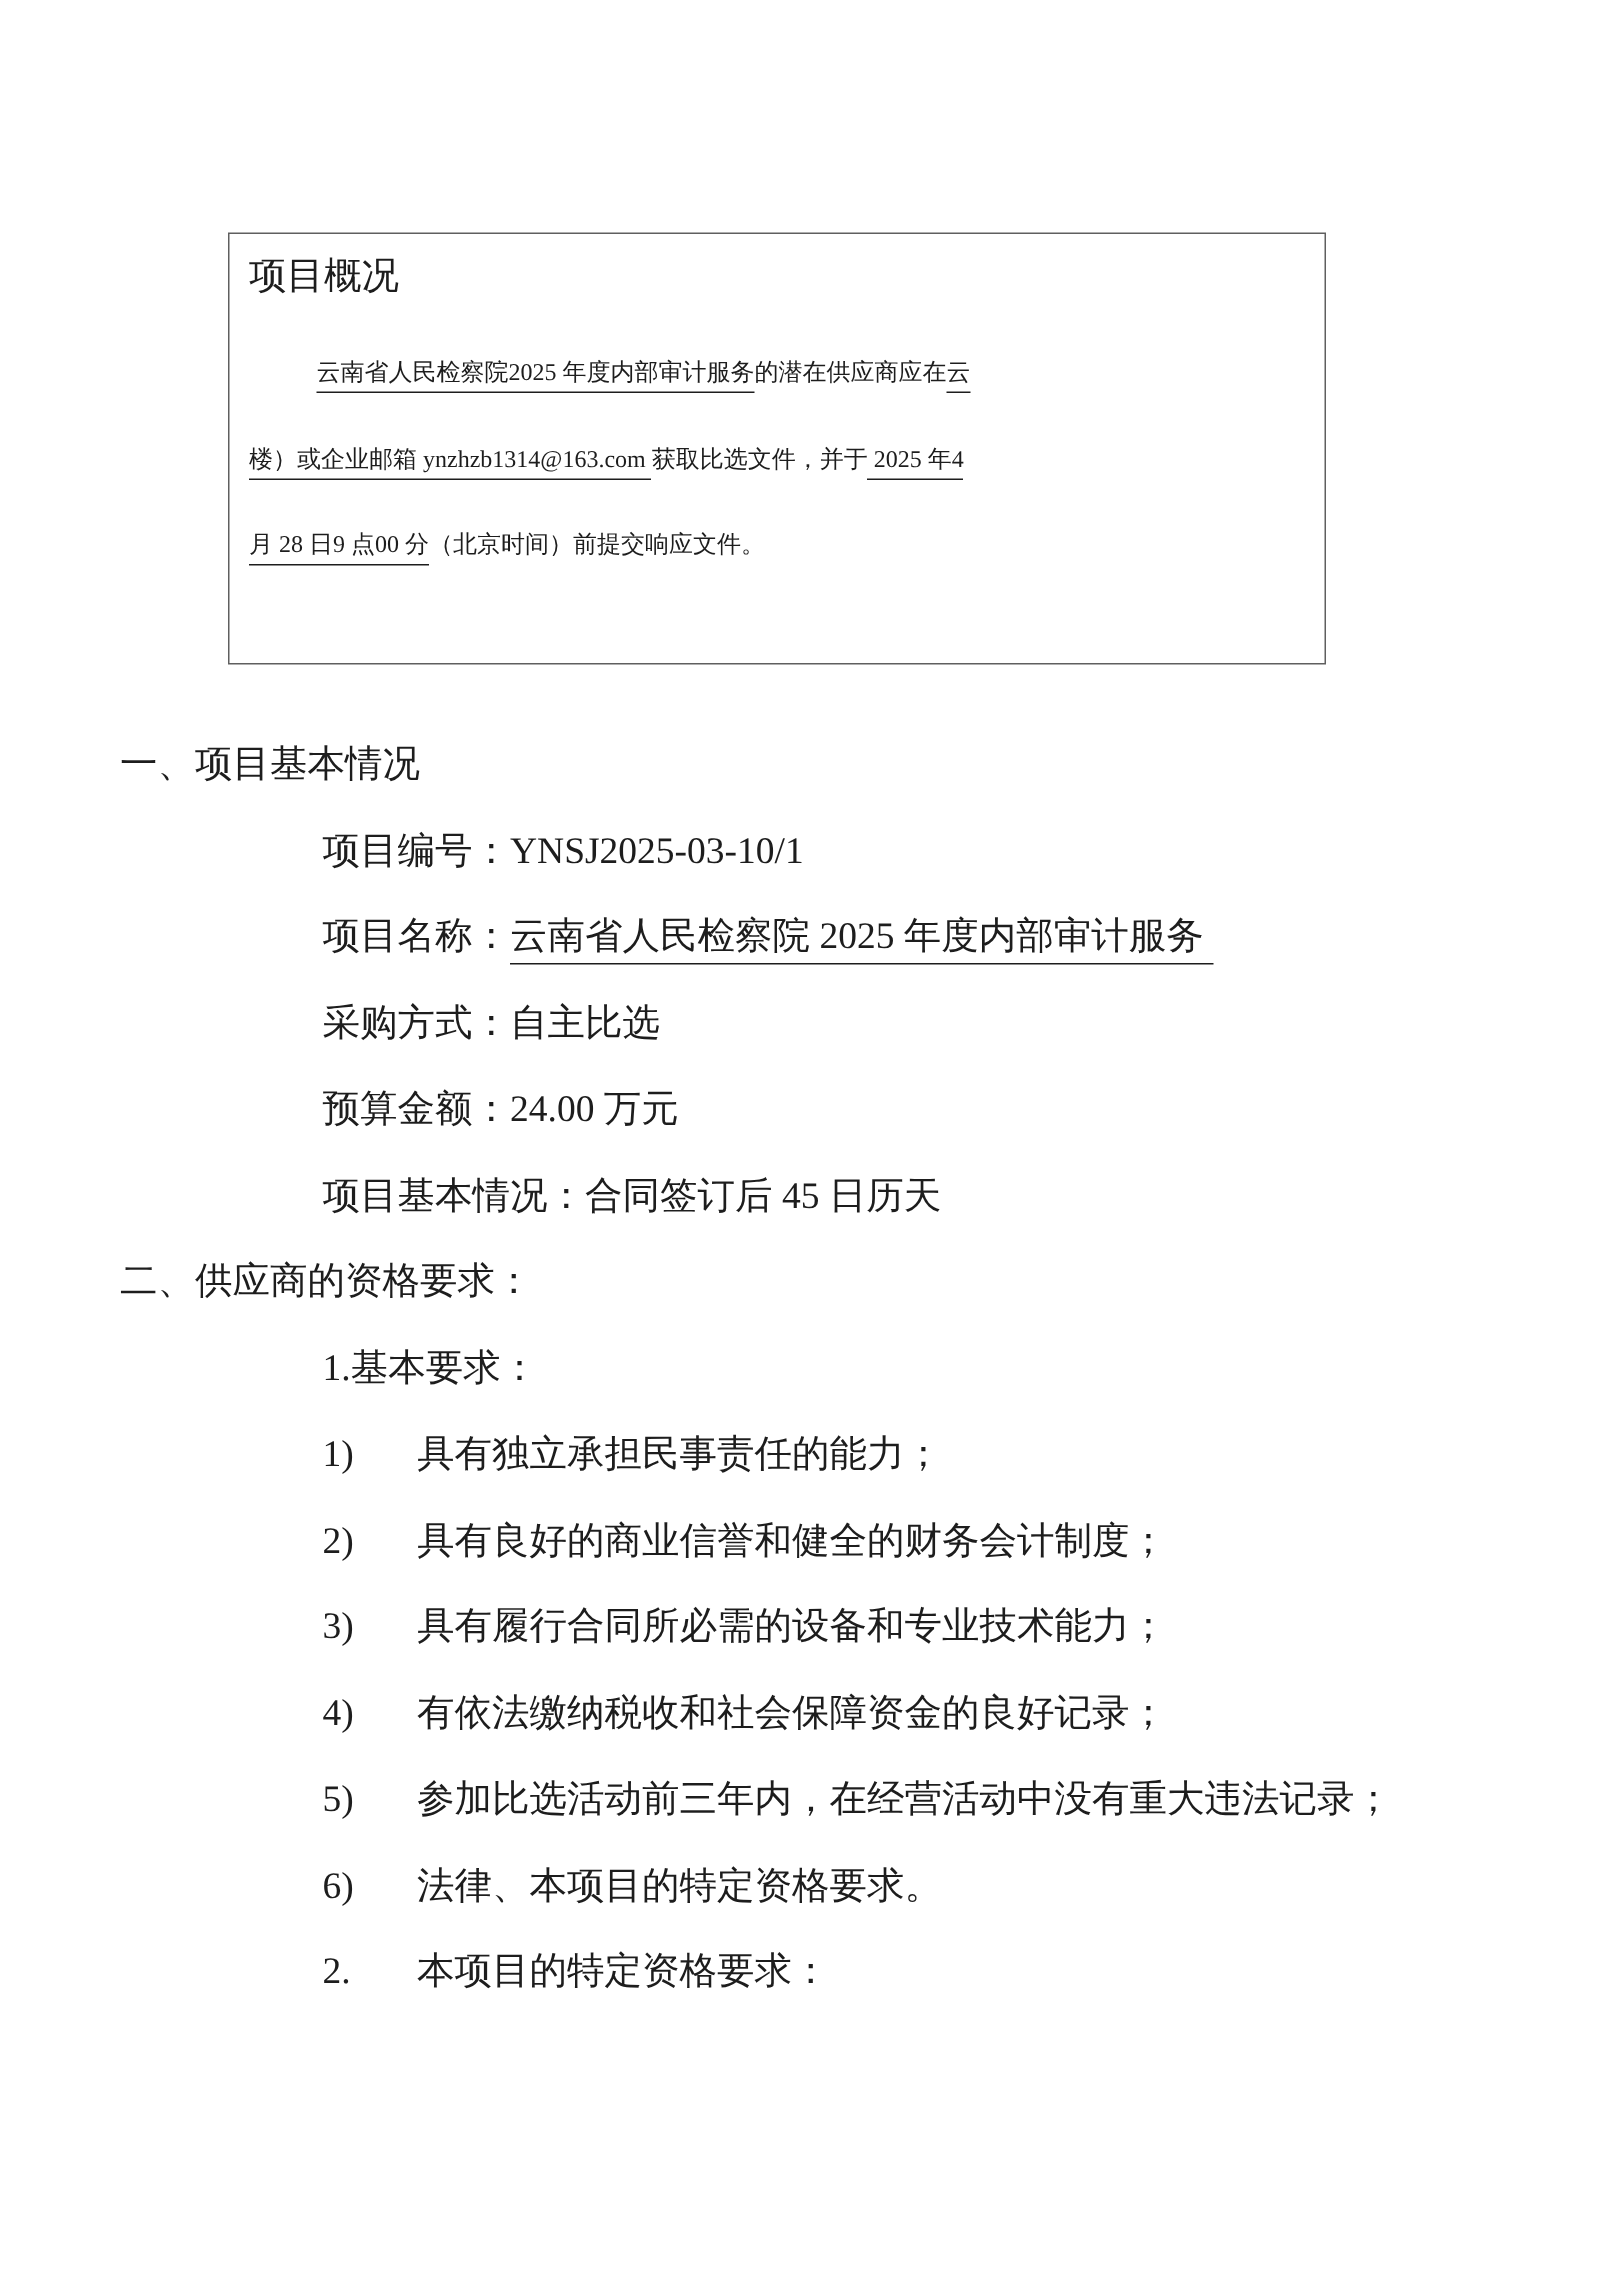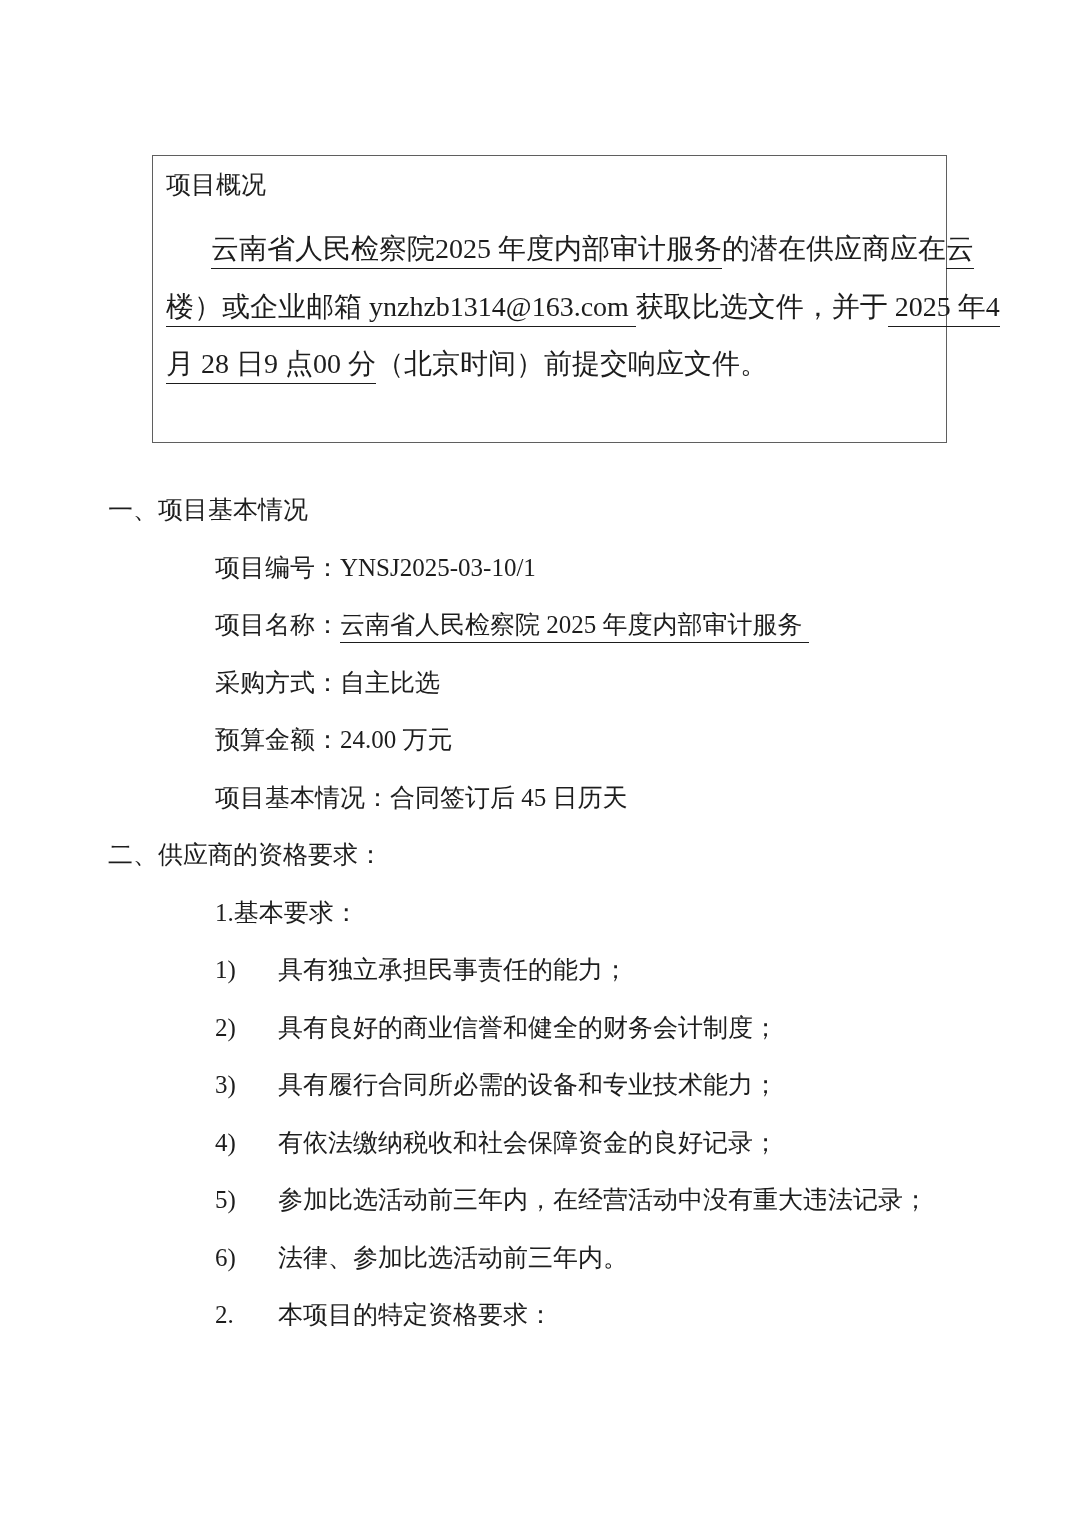--- a/index.html
+++ b/index.html
@@ -14,35 +14,35 @@
     font-family: "Liberation Serif", "DejaVu Serif", serif;
     color: #1d1d1d;
     overflow: hidden;
   }
 
   
   .obox {
     position: absolute;
     left: 152px;
     top: 155px;
-    width: 795px;
+    width: 732px;
     height: 288px;
     box-sizing: border-box;
     border: 1.5px solid #5f5f5f;
     padding: 14px 12px 0 13px;
     background: #ffffff;
   }
   .otitle {
     font-size: 25px;
     line-height: 30px;
     height: 30px;
   }
   .opara { margin-top: 20px; }
   .oline {
-    font-size: 28px;
+    font-size: 16px;
     line-height: 57.5px;
     height: 57.5px;
     white-space: nowrap;
   }
   .oline.indent { text-indent: 45px; }
 
   .u {
     border-bottom: 1.6px solid #1d1d1d;
     padding-bottom: 4px;
     white-space: pre;
@@ -54,21 +54,21 @@
     left: 0;
     top: 481px;
     width: 100%;
   }
   .row {
     font-size: 25px;
     height: 57.5px;
     line-height: 57.5px;
     white-space: nowrap;
   }
-  .row.h { padding-left: 108px; }
+  .row.h { padding-left: 80px; }
   .row.f { padding-left: 215px; }
   .num {
     display: inline-block;
     width: 63px;
   }
   .lbl, .val { white-space: pre; }
 </style>
 </head>
 <body>
 
@@ -103,17 +103,17 @@
   <div class="row f"><span class="num">1)</span><span class="val">具有独立承担民事责任的能力；</span></div>
 
   <div class="row f"><span class="num">2)</span><span class="val">具有良好的商业信誉和健全的财务会计制度；</span></div>
 
   <div class="row f"><span class="num">3)</span><span class="val">具有履行合同所必需的设备和专业技术能力；</span></div>
 
   <div class="row f"><span class="num">4)</span><span class="val">有依法缴纳税收和社会保障资金的良好记录；</span></div>
 
   <div class="row f"><span class="num">5)</span><span class="val">参加比选活动前三年内，在经营活动中没有重大违法记录；</span></div>
 
-  <div class="row f"><span class="num">6)</span><span class="val">法律、参加比选活动前三年内。</span></div>
+  <div class="row f"><span class="num">6)</span><span class="val">法律、本项目的特定资格要求。</span></div>
 
   <div class="row f"><span class="num">2.</span><span class="val">本项目的特定资格要求：</span></div>
 
 </div>
 
 </body></html>

